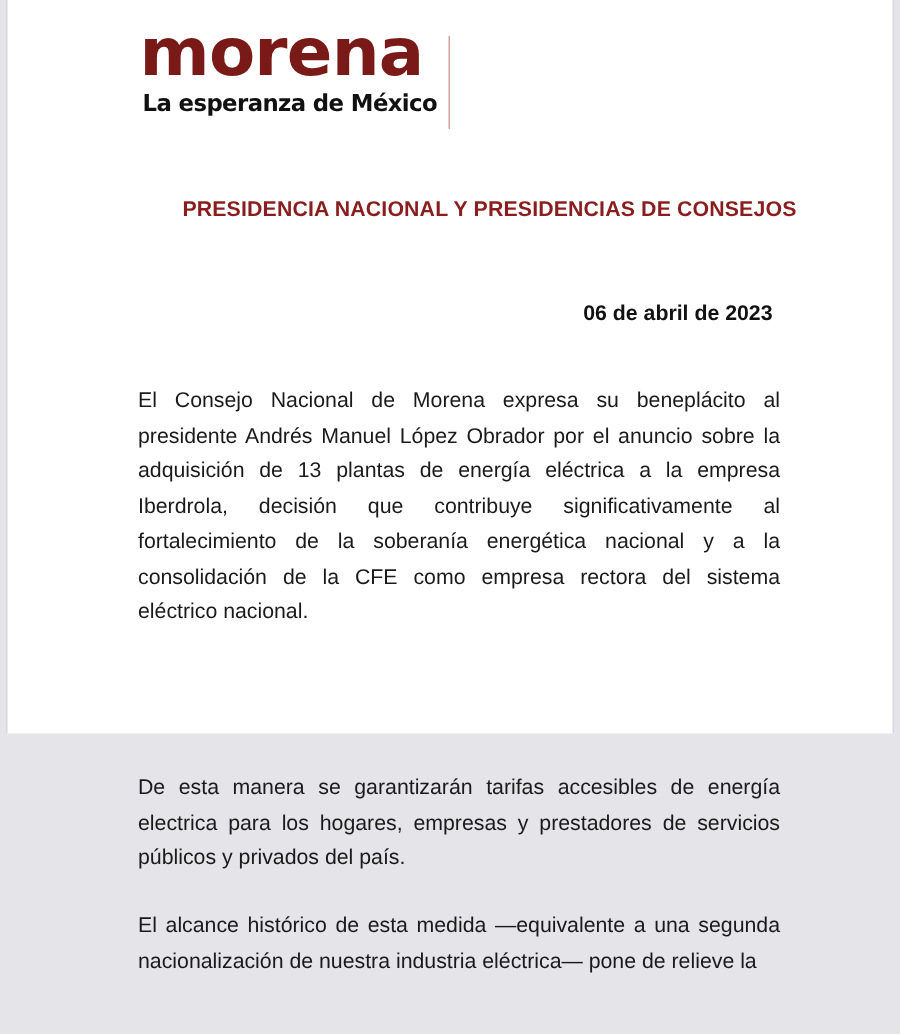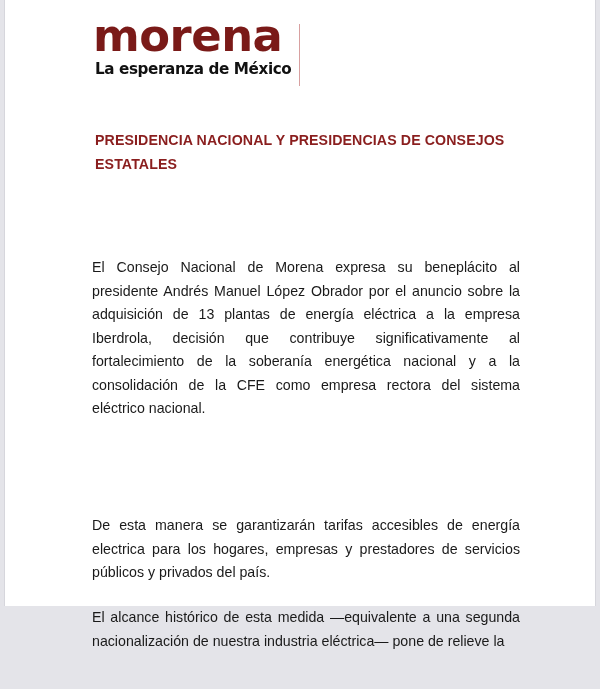--- a/index.html
+++ b/index.html
@@ -12,21 +12,21 @@
       overflow: hidden;
       background: #e4e4e9;
       position: relative;
       font-family: "Liberation Sans", sans-serif;
     }
     .page {
       position: absolute;
       left: 4px;
       top: 0;
       width: 592px;
-      height: 606px;
+      height: 489px;
       background: #ffffff;
       border-left: 1px solid #d6d6dc;
       border-right: 1px solid #d6d6dc;
       box-sizing: border-box;
     }
     .logo {
       position: absolute;
       left: 84px;
       top: 16px;
       width: 210px;
@@ -65,21 +65,21 @@
       top: 8px;
       width: 1px;
       height: 62px;
       background: #d8a0a0;
     }
     .heading {
       position: absolute;
       left: 90px;
       top: 128px;
       width: 436px;
-      text-align: left;
+      text-align: right;
       color: #8a1e1e;
       font-weight: bold;
       font-size: 14.2px;
       line-height: 24px;
       letter-spacing: 0.1px;
     }
     .date {
       position: absolute;
       right: 80px;
       top: 199px;
@@ -108,20 +108,20 @@
 
 <div class="page">
   <div class="logo">
     <div class="logo-word">morena</div>
     <div class="logo-tagline">La esperanza de México</div>
     <div class="logo-divider"></div>
   </div>
 
   <div class="heading">
     <div>PRESIDENCIA NACIONAL Y PRESIDENCIAS DE CONSEJOS</div>
-    <div>ESTATALES</div>
   </div>
 
+  <div class="date">06 de abril de 2023</div>
 
   <p class="para p1">El Consejo Nacional de Morena expresa su beneplácito al presidente Andrés Manuel López Obrador por el anuncio sobre la adquisición de 13 plantas de energía eléctrica a la empresa Iberdrola, decisión que contribuye significativamente al fortalecimiento de la soberanía energética nacional y a la consolidación de la CFE como empresa rectora del sistema eléctrico nacional.</p>
   <p class="para p4">El alcance histórico de esta medida —equivalente a una segunda nacionalización de nuestra industria eléctrica— pone de relieve la</p>
   <p class="para p3">De esta manera se garantizarán tarifas accesibles de energía electrica para los hogares, empresas y prestadores de servicios públicos y privados del país.</p>
 </div>
 
 </body></html>

